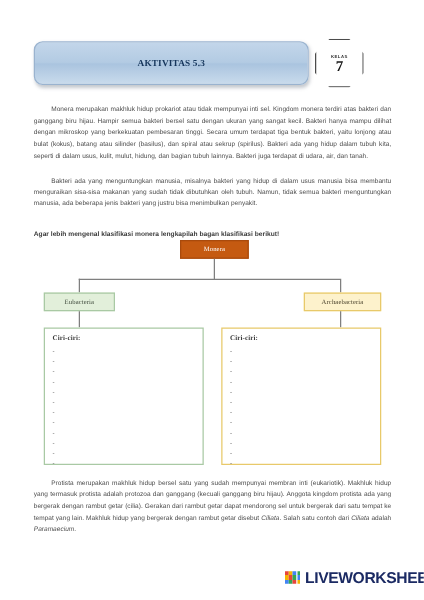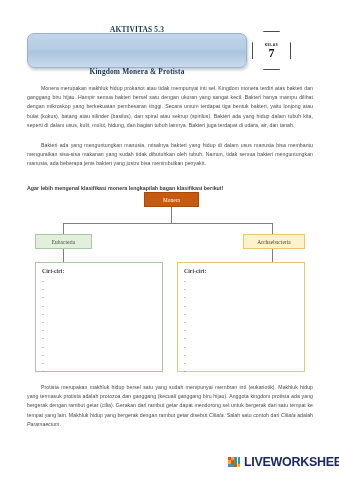--- a/index.html
+++ b/index.html
@@ -232,21 +232,20 @@
   }
 </style>
 </head>
 <body>
 
 <div class="page">
 
   <div class="header-wrap">
     <div class="title-banner">
       <div class="t1">AKTIVITAS 5.3</div>
-      <div class="t2">Kingdom Monera &amp; Protista</div>
     </div>
     <div class="kelas-badge">
       <div class="k-label">KELAS</div>
       <div class="k-num">7</div>
     </div>
   </div>
 
   <div class="para" id="para-1"><span class="indent"></span><span>Monera merupakan makhluk hidup prokariot atau tidak mempunyai inti sel. Kingdom monera terdiri atas bakteri dan ganggang biru hijau. Hampir semua bakteri bersel satu dengan ukuran yang sangat kecil. Bakteri hanya mampu dilihat dengan mikroskop yang berkekuatan pembesaran tinggi. Secara umum terdapat tiga bentuk bakteri, yaitu lonjong atau bulat (kokus), batang atau silinder (basilus), dan spiral atau sekrup (spirilus). Bakteri ada yang hidup dalam tubuh kita, seperti di dalam usus, kulit, mulut, hidung, dan bagian tubuh lainnya. Bakteri juga terdapat di udara, air, dan tanah.</span></div>
 
   <div class="para" id="para-2"><span class="indent"></span><span>Bakteri ada yang menguntungkan manusia, misalnya bakteri yang hidup di dalam usus manusia bisa membantu menguraikan sisa-sisa makanan yang sudah tidak dibutuhkan oleh tubuh. Namun, tidak semua bakteri menguntungkan manusia, ada beberapa jenis bakteri yang justru bisa menimbulkan penyakit.</span></div>

